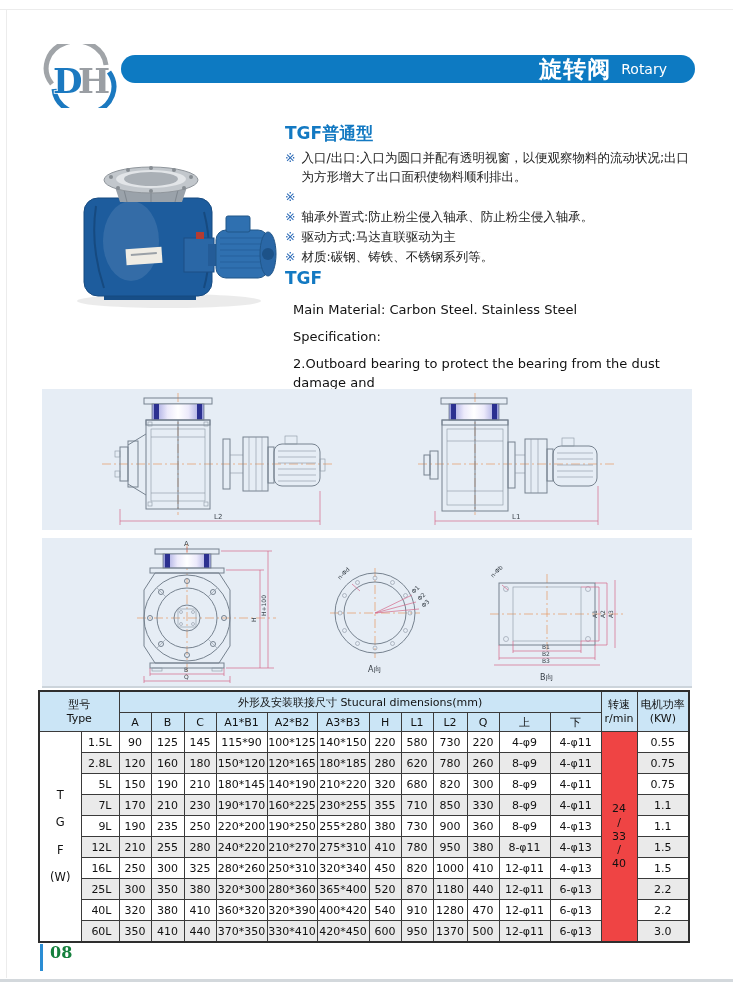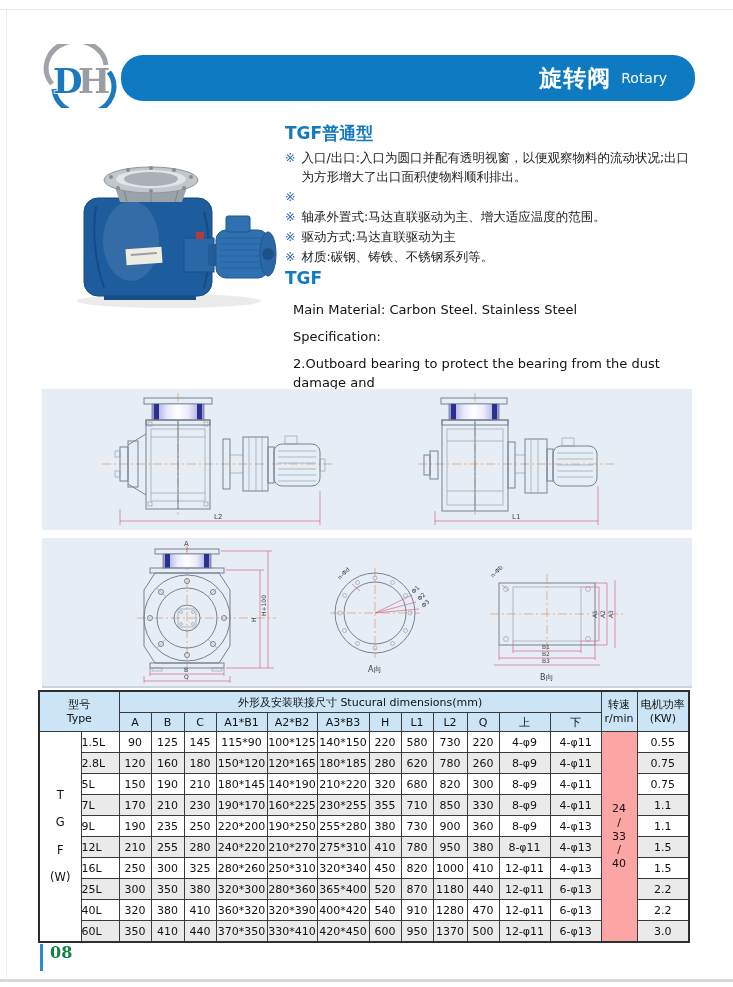--- a/index.html
+++ b/index.html
@@ -3,21 +3,21 @@
 <meta charset="utf-8">
 <style>
   html,body{margin:0;padding:0;background:#f4f5f6;font-family:"DejaVu Sans","Liberation Sans",sans-serif;}
   .sheet{position:relative;width:733px;height:987px;background:#ffffff;overflow:hidden;}
   .edge-top{position:absolute;left:0;top:9px;width:733px;height:1px;background:#ececec;}
   .edge-left{position:absolute;left:6px;top:9px;width:1px;height:969px;background:#ececec;}
   .edge-bottom{position:absolute;left:0;top:979px;width:733px;height:3px;background:#d3d8dc;}
 
   
   .logo{position:absolute;left:38px;top:44px;width:84px;height:64px;}
-  .banner{position:absolute;left:121px;top:55px;width:574px;height:46px;background:#0d7ac2;border-radius:22px;
+  .banner{position:absolute;left:121px;top:55px;width:574px;height:28px;background:#0d7ac2;border-radius:22px;
           display:flex;align-items:center;justify-content:flex-end;gap:10px;padding-right:28px;box-sizing:border-box;color:#fff;}
   .banner .zh{font-size:23px;font-weight:bold;letter-spacing:1px;}
   .banner .en{font-size:14px;}
 
   
   .sec-title{position:absolute;color:#1379c2;font-size:17px;font-weight:bold;margin:0;}
   .zh-title{left:285px;top:122px;}
   .zh-list{position:absolute;left:285px;top:148px;width:420px;margin:0;padding:0;list-style:none;
            font-size:12.5px;line-height:19px;color:#222;}
   .zh-list li{display:flex;gap:6px;margin:0 0 1px 0;}
@@ -47,23 +47,23 @@
   
   .spec{position:absolute;left:38px;top:690px;}
   table{border-collapse:collapse;table-layout:fixed;width:652px;font-size:11px;color:#111;}
   th,td{border:1px solid #3a3a3a;text-align:center;padding:0;height:20px;overflow:hidden;font-weight:normal;}
   table{border:2px solid #2e2e2e;}
   thead th{background:#cbe5f6;}
   thead tr.r1 th{height:20px;}
   thead tr.r2 th{height:18px;}
   .type-head,.speed-head,.power-head{white-space:pre-line;line-height:1.25;margin-top:16px;}
   tr.alt td{background:#eaeaea;}
-  td.model-cell{text-align:left;padding-right:7px;margin-left:32px;}
+  td.model-cell{text-align:right;padding-right:7px;margin-left:32px;}
   td.series-cell{background:#fff;white-space:pre-line;line-height:2.35;font-size:11.5px;}
-  td.speed-cell{background:#fca5a5;white-space:pre-line;line-height:1.25;text-align:center;}
+  td.speed-cell{background:#ef4444;white-space:pre-line;line-height:1.25;text-align:center;}
 
   
   .pagenum{position:absolute;left:40px;top:944px;display:flex;align-items:flex-start;gap:7px;}
   .pagenum .bar{width:3px;height:27px;background:#2a8dd4;}
   .pagenum .num{font-family:"DejaVu Serif","Liberation Serif",serif;font-weight:bold;font-size:16px;color:#15803d;line-height:1;padding-top:1px;}
 </style>
 </head>
 <body>
 
 <div class="sheet">
@@ -89,21 +89,21 @@
     <li>
         <span class="mk">※</span>
         <span class="pre">入口/出口:入口为圆口并配有透明视窗，以便观察物料的流动状况;出口
 为方形增大了出口面积使物料顺利排出。</span>
       </li>
     <li>
         <span class="mk">※</span>
       </li>
     <li>
         <span class="mk">※</span>
-        <span class="pre">轴承外置式:马达直联驱动为主、增大适应温度的范围。</span>
+        <span class="pre">轴承外置式:防止粉尘侵入轴承、防止粉尘侵入轴承。</span>
       </li>
     <li>
         <span class="mk">※</span>
         <span class="pre">驱动方式:马达直联驱动为主</span>
       </li>
     <li>
         <span class="mk">※</span>
         <span class="pre">材质:碳钢、铸铁、不锈钢系列等。</span>
       </li>
   </ul>

